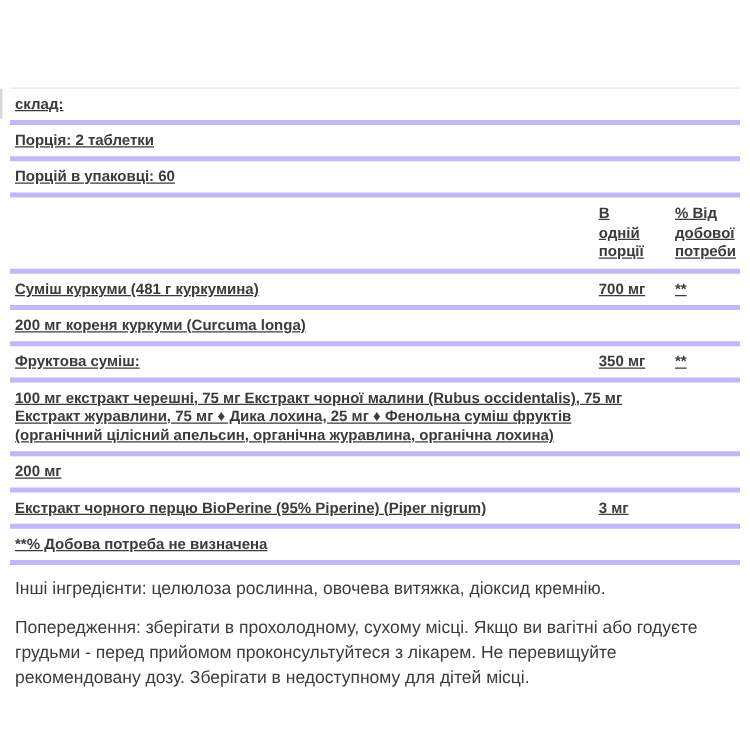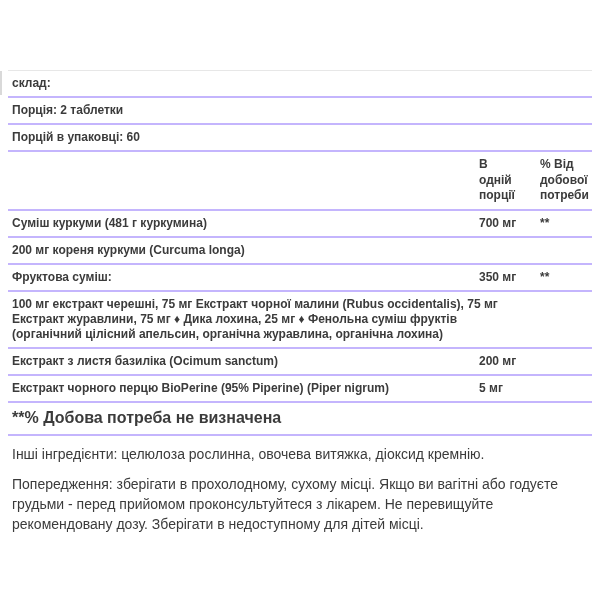--- a/index.html
+++ b/index.html
@@ -16,25 +16,26 @@
     color: #3b3b3b;
   }
   .sheet {
     padding-top: 70px;
   }
   .table {
     margin: 0 8px;
     border-top: 1px solid #e7e7e7;
   }
   .row {
-    border-bottom: 2px solid #c4b5fd;
+    border-bottom: 4px solid #c4b5fd;
     padding: 5px 4px;
     font-size: 12px;
     font-weight: 700;
     line-height: 1.25;
+    text-decoration: underline;
   }
   .info-row {
     display: flex;
     align-items: center;
     min-height: 13px;
   }
   .grid-row {
     display: grid;
     grid-template-columns: 1fr 40px 48px;
     column-gap: 4px;
@@ -45,21 +46,21 @@
     line-height: 1.3;
   }
   .cell-name {
     padding-right: 6px;
   }
   .span-row .cell-name {
     max-width: 512px;
   }
   .footnotes-row div {
     line-height: 1.3;
-    font-size: 16px;
+    font-size: 12px;
   }
   .bottom {
     margin: 0 8px;
     padding: 8px 4px 0 4px;
     font-size: 14px;
     font-weight: 400;
     line-height: 1.45;
   }
   .bottom p {
     margin: 0 0 10px 0;
@@ -99,27 +100,26 @@
       </div>
       <div class="row grid-row">
         <div class="cell cell-name">Фруктова суміш:</div>
         <div class="cell cell-amount">350 мг</div>
         <div class="cell cell-percent">**</div>
       </div>
       <div class="row span-row">
         <div class="cell cell-name">100 мг екстракт черешні, 75 мг Екстракт чорної малини (Rubus occidentalis), 75 мг Екстракт журавлини, 75 мг ♦ Дика лохина, 25 мг ♦ Фенольна суміш фруктів (органічний цілісний апельсин, органічна журавлина, органічна лохина)</div>
       </div>
       <div class="row grid-row">
-        <div class="cell cell-name">Екстракт з листя базиліка (Ocimum sanctum)</div>
         <div class="cell cell-amount">200 мг</div>
         <div class="cell cell-percent"></div>
       </div>
       <div class="row grid-row">
         <div class="cell cell-name">Екстракт чорного перцю BioPerine (95% Piperine) (Piper nigrum)</div>
-        <div class="cell cell-amount">5 мг</div>
+        <div class="cell cell-amount">3 мг</div>
         <div class="cell cell-percent"></div>
       </div>
       <div class="row footnotes-row">
         <div>**% Добова потреба не визначена</div>
       </div>
     </div>
   <div class="bottom">
     <p>Інші інгредієнти: целюлоза рослинна, овочева витяжка, діоксид кремнію.</p>
     <p>Попередження: зберігати в прохолодному, сухому місці. Якщо ви вагітні або годуєте грудьми - перед прийомом проконсультуйтеся з лікарем. Не перевищуйте рекомендовану дозу. Зберігати в недоступному для дітей місці.</p>
   </div>

